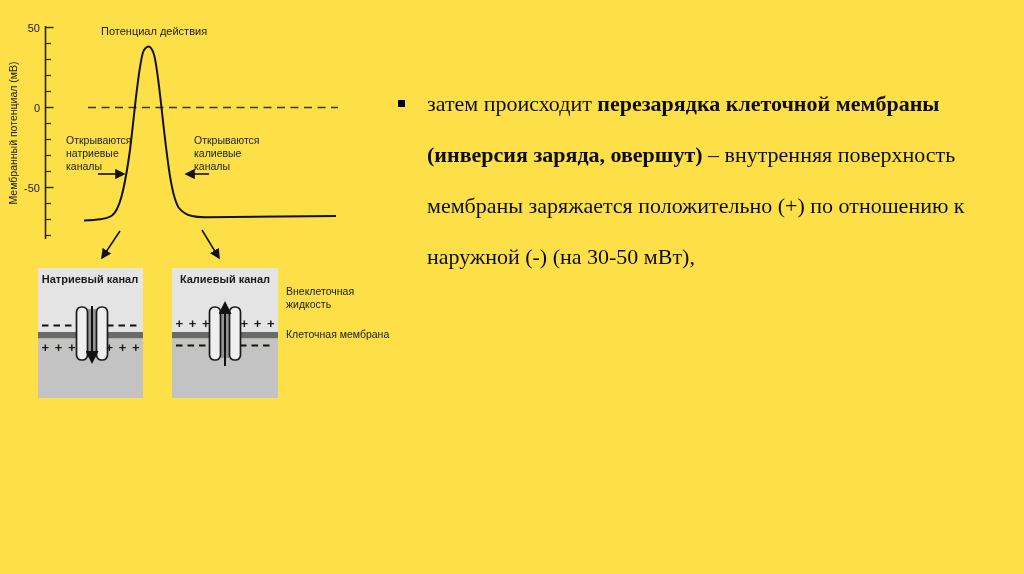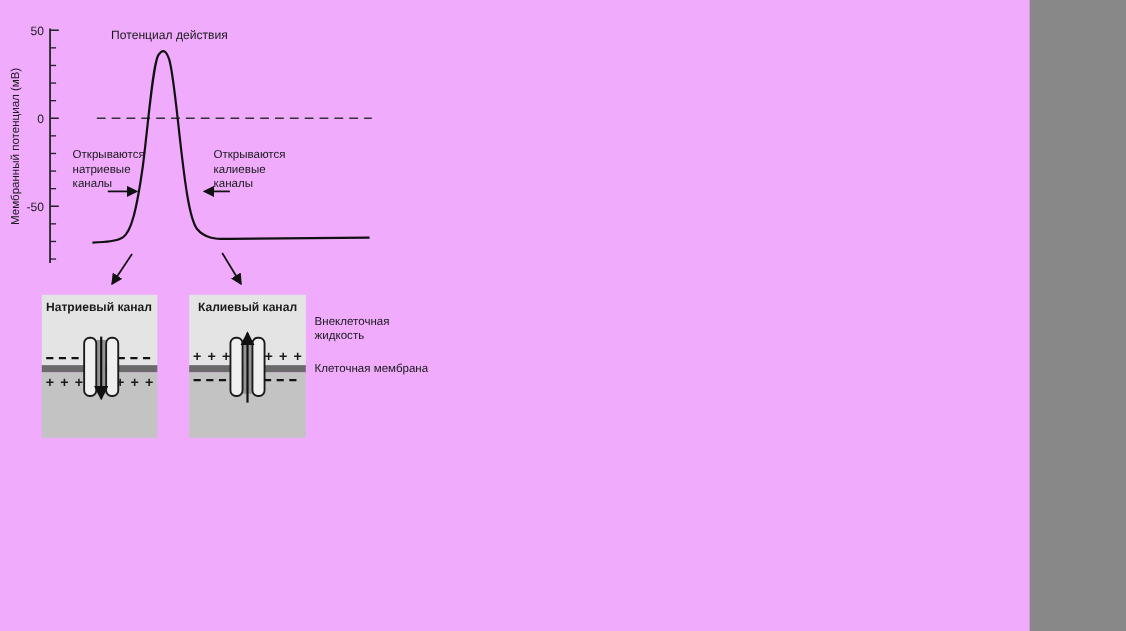--- a/index.html
+++ b/index.html
@@ -1,17 +1,17 @@
 <!DOCTYPE html>
 <html><head>
 <meta charset="utf-8">
 <style>
   html,body{margin:0;padding:0;background:#888;}
   .slide{
-    position:relative;width:936px;height:574px;background:#f0abfc;
+    position:relative;width:1024px;height:574px;background:#fde047;
     overflow:hidden;font-family:"Liberation Sans",sans-serif;
   }
   
   .figure-wrap{position:absolute;left:0;top:0;width:400px;height:430px;}
   svg text{fill:#1a1a1a;}
   .tick-label{font-size:11px;}
   .axis-title{font-size:10.5px;}
   .curve-title{font-size:11px;}
   .annot{font-size:10.5px;}
   .panel-title{font-size:11px;font-weight:bold;}
@@ -120,15 +120,19 @@
         <line x1="225" y1="366" x2="225" y2="303" stroke="#111" stroke-width="2" marker-end="url(#ah)"></line>
       </g>
 
       <text class="side-label" x="286" y="295">Внеклеточная</text>
       <text class="side-label" x="286" y="308">жидкость</text>
       <text class="side-label" x="286" y="338">Клеточная мембрана</text>
     </svg>
   </div>
 
   <div class="bullets">
+      <div class="bullet">
+        <span class="marker"></span>
+        <div class="bullet-text"><span>затем происходит </span><span class="b">перезарядка клеточной мембраны (инверсия заряда, овершут)</span><span> – внутренняя поверхность мембраны заряжается положительно (+) по отношению к наружной (-) (на 30-50 мВт),</span></div>
+      </div>
     </div>
 
 </div>
 
 </body></html>

